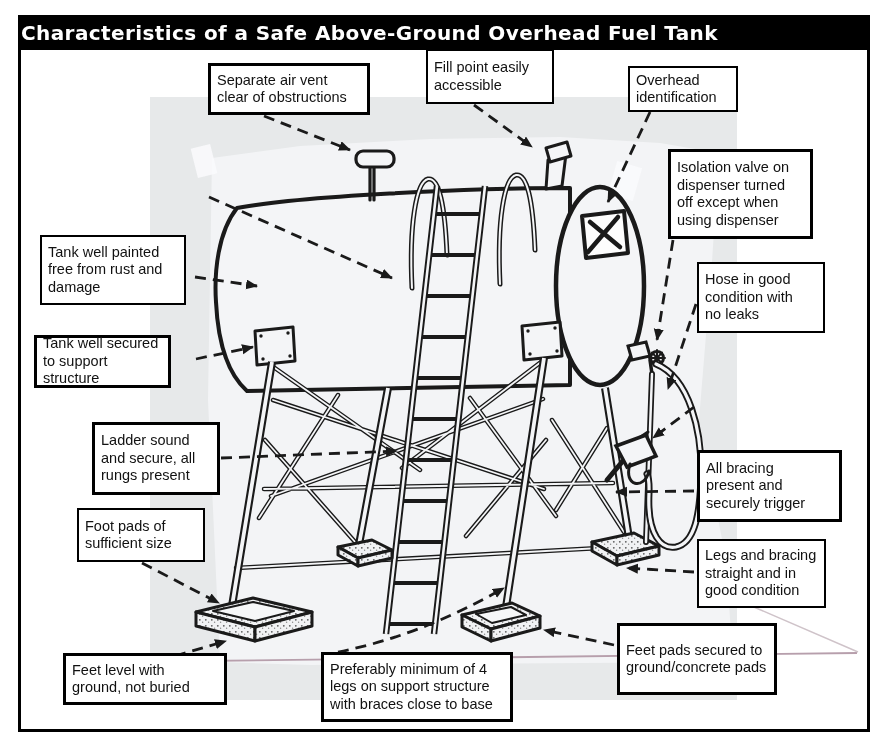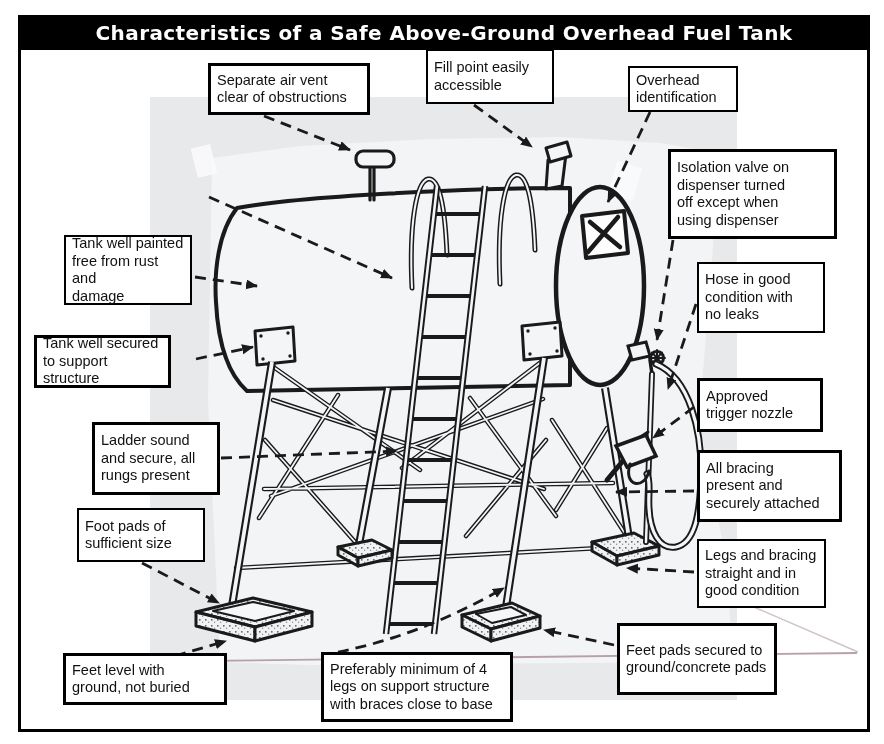--- a/index.html
+++ b/index.html
@@ -1,21 +1,21 @@
 <!DOCTYPE html>
 <html><head>
 <meta charset="utf-8">
 <style>
   html,body{margin:0;padding:0;background:#ffffff;}
   .page{position:relative;width:884px;height:744px;background:#ffffff;overflow:hidden;
         font-family:"Liberation Sans",sans-serif;}
   .frame{position:absolute;left:18px;top:15px;width:852px;height:717px;
          border:3px solid #000;box-sizing:border-box;z-index:0;background:#fff;}
   .titlebar{position:absolute;left:0;top:0;right:0;height:32px;background:#000;color:#fff;
-            text-align:center;line-height:31px;font-size:20px;font-weight:bold;
+            text-align:left;line-height:31px;font-size:20px;font-weight:bold;
             letter-spacing:.4px;font-family:"DejaVu Sans",sans-serif;}
   svg.art{position:absolute;left:0;top:0;z-index:1;}
   .callout{position:absolute;background:#fff;border:3px solid #000;box-sizing:border-box;
            color:#111;font-size:14.5px;line-height:17.5px;white-space:pre-line;
            padding:0 6px;display:flex;align-items:center;z-index:3;}
   .b2{border-width:2px;}
 </style>
 </head>
 <body>
 
@@ -162,46 +162,44 @@
       <path d="M614,645 L544,630" marker-end="url(#ah)"></path>
     </g>
   </svg>
 
   <div class="callout" style="left:208px;top:63px;width:162px;height:52px">Separate air vent
 clear of obstructions</div>
   <div class="callout b2" style="left:426px;top:49px;width:128px;height:55px">Fill point easily
 accessible</div>
   <div class="callout b2" style="left:628px;top:66px;width:110px;height:46px">Overhead
 identification</div>
-  <div class="callout b2" style="left:64px;top:235px;width:128px;height:70px">Tank well painted
+  <div class="callout b2" style="left:40px;top:235px;width:146px;height:70px">Tank well painted
 free from rust and
 damage</div>
   <div class="callout" style="left:34px;top:335px;width:137px;height:53px">Tank well secured
 to support structure</div>
   <div class="callout" style="left:92px;top:422px;width:128px;height:73px">Ladder sound
 and secure, all
 rungs present</div>
   <div class="callout b2" style="left:77px;top:508px;width:128px;height:54px">Foot pads of
 sufficient size</div>
   <div class="callout" style="left:63px;top:653px;width:164px;height:52px">Feet level with
 ground, not buried</div>
   <div class="callout" style="left:321px;top:652px;width:192px;height:70px">Preferably minimum of 4
 legs on support structure
 with braces close to base</div>
-  <div class="callout" style="left:668px;top:149px;width:169px;height:90px">Isolation valve on
+  <div class="callout" style="left:668px;top:149px;width:145px;height:90px">Isolation valve on
 dispenser turned
 off except when
 using dispenser</div>
   <div class="callout b2" style="left:697px;top:262px;width:128px;height:71px">Hose in good
 condition with
 no leaks</div>
-  <div class="callout" style="left:697px;top:378px;width:126px;height:54px">Approved
-trigger nozzle</div>
   <div class="callout" style="left:697px;top:450px;width:145px;height:72px">All bracing
 present and
-securely attached</div>
+securely trigger</div>
   <div class="callout b2" style="left:697px;top:539px;width:129px;height:69px">Legs and bracing
 straight and in
 good condition</div>
   <div class="callout" style="left:617px;top:623px;width:160px;height:72px">Feet pads secured to
 ground/concrete pads</div>
 
 </div>
 
 </body></html>

